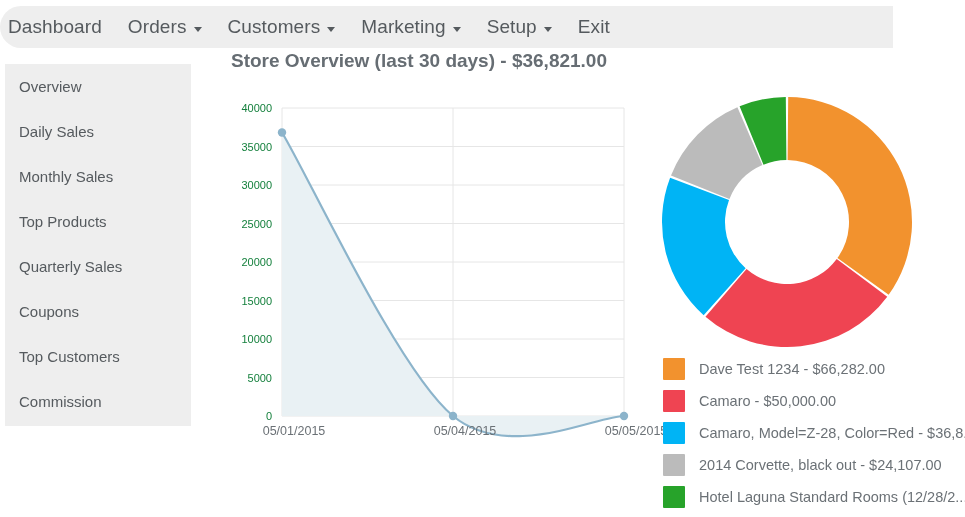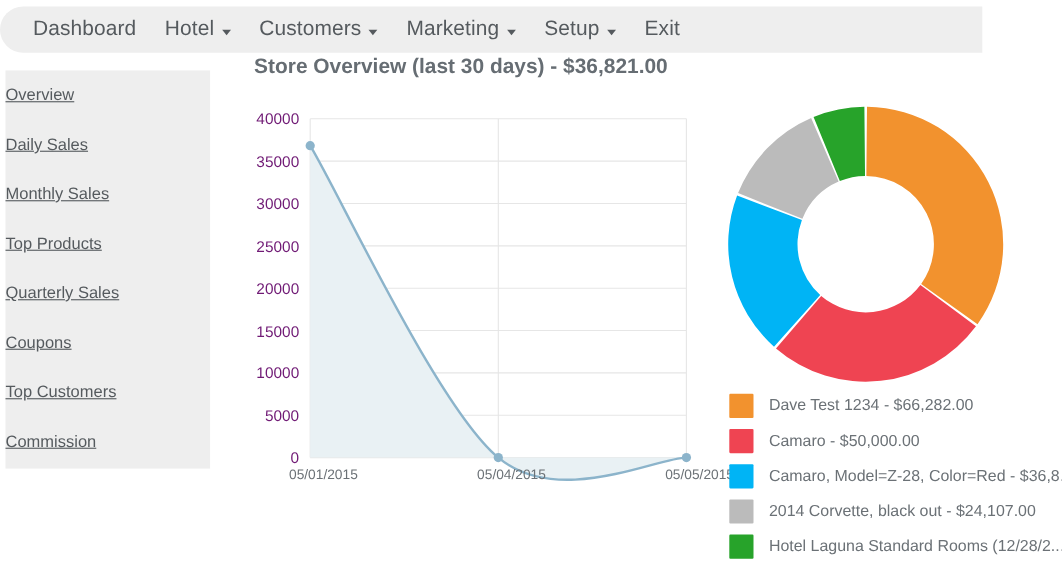--- a/index.html
+++ b/index.html
@@ -12,21 +12,21 @@
   #root { position: relative; width: 965px; height: 517px; }
 
   
   #navbar {
     position: absolute; left: 0; top: 6px;
     width: 893px; height: 42px;
     background: #eeeeee;
     border-top-left-radius: 21px;
     border-bottom-left-radius: 21px;
     display: flex; align-items: center;
-    padding-left: 30px;
+    padding-left: 8px;
   }
   .nav-item {
     display: flex; align-items: baseline;
     color: #555a5e;
     font-size: 19px;
     margin-right: 26px;
     white-space: nowrap;
     cursor: pointer;
   }
   .nav-item .nav-label { letter-spacing: .1px; }
@@ -42,40 +42,40 @@
 
   
   #sidebar {
     position: absolute; left: 5px; top: 64px;
     width: 186px; height: 362px;
     background: #eeeeee;
   }
   .side-item {
     height: 45px;
     display: flex; align-items: center;
+    padding-left: 14px;
     color: #555a5e;
     font-size: 15px;
     cursor: pointer;
-    text-decoration: underline;
   }
 
   
   #chart-title {
     position: absolute; left: 231px; top: 50px;
     font-size: 19px; font-weight: bold;
     color: #666d73;
     white-space: nowrap;
   }
 
   
   #linechart { position: absolute; left: 222px; top: 98px; width: 410px; height: 340px; }
   .y-lab {
     position: absolute; right: 0; width: 52px;
     text-align: right;
-    font-size: 14px; color: #701a75;
+    font-size: 11px; color: #15803d;
     transform: translateY(-50%);
   }
   .x-lab {
     position: absolute; font-size: 12.5px; color: #6b7176;
     transform: translateX(-50%);
     white-space: nowrap;
     padding-left: 24px;
   }
 
   
@@ -93,21 +93,21 @@
 </head>
 <body>
 
 <div id="root">
 
   <div id="navbar">
       <div class="nav-item">
         <span class="nav-label">Dashboard</span>
       </div>
       <div class="nav-item">
-        <span class="nav-label">Hotel</span>
+        <span class="nav-label">Orders</span>
         <span class="caret"></span>
       </div>
       <div class="nav-item">
         <span class="nav-label">Customers</span>
         <span class="caret"></span>
       </div>
       <div class="nav-item">
         <span class="nav-label">Marketing</span>
         <span class="caret"></span>
       </div>

